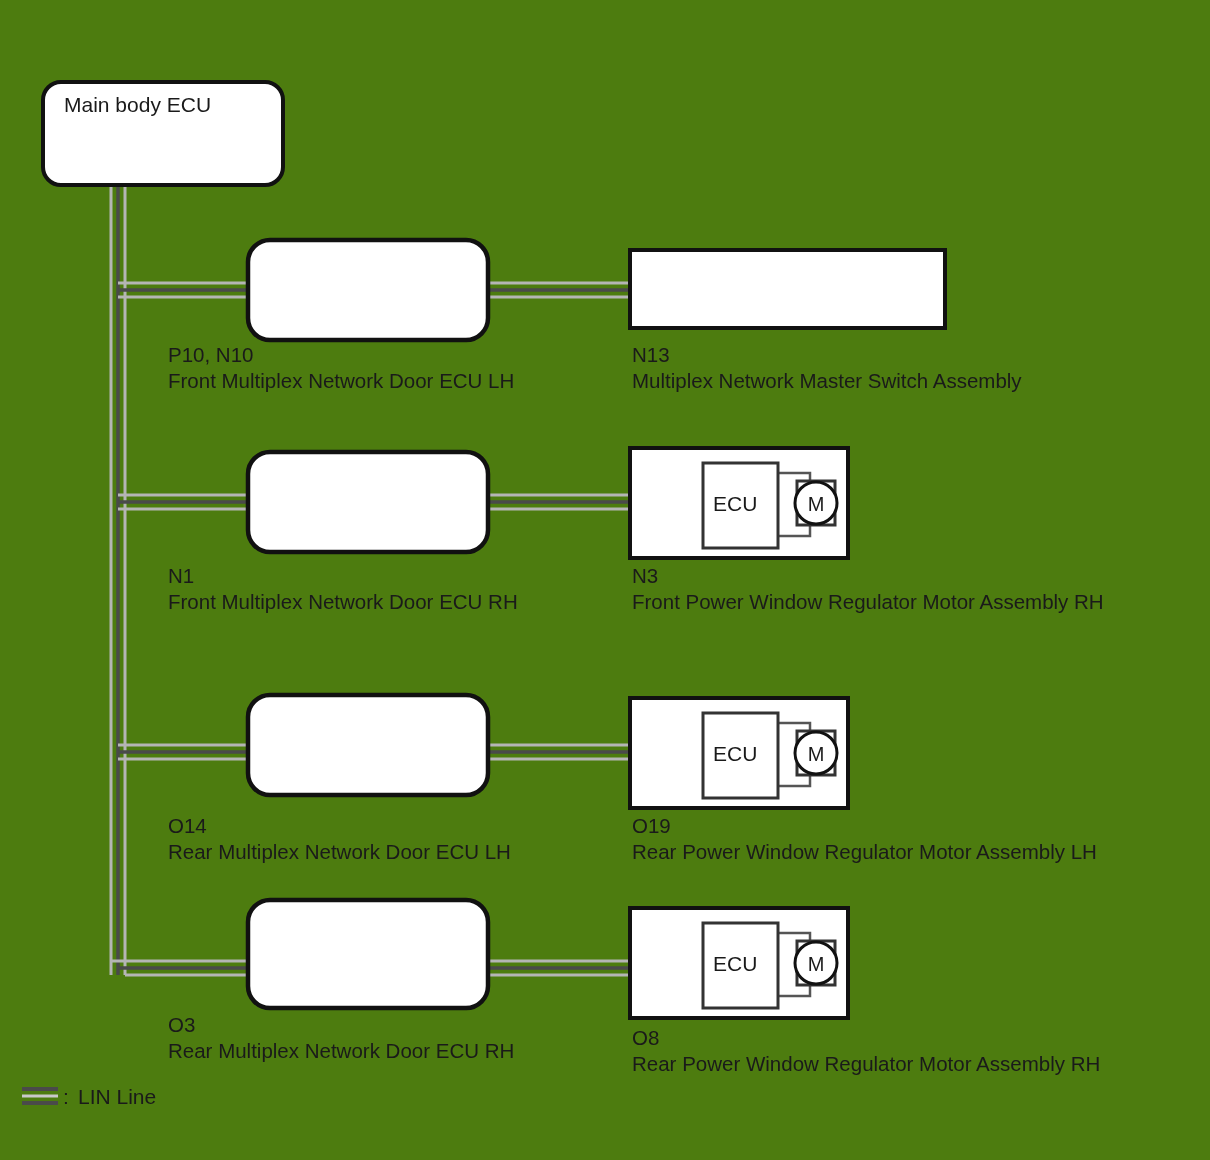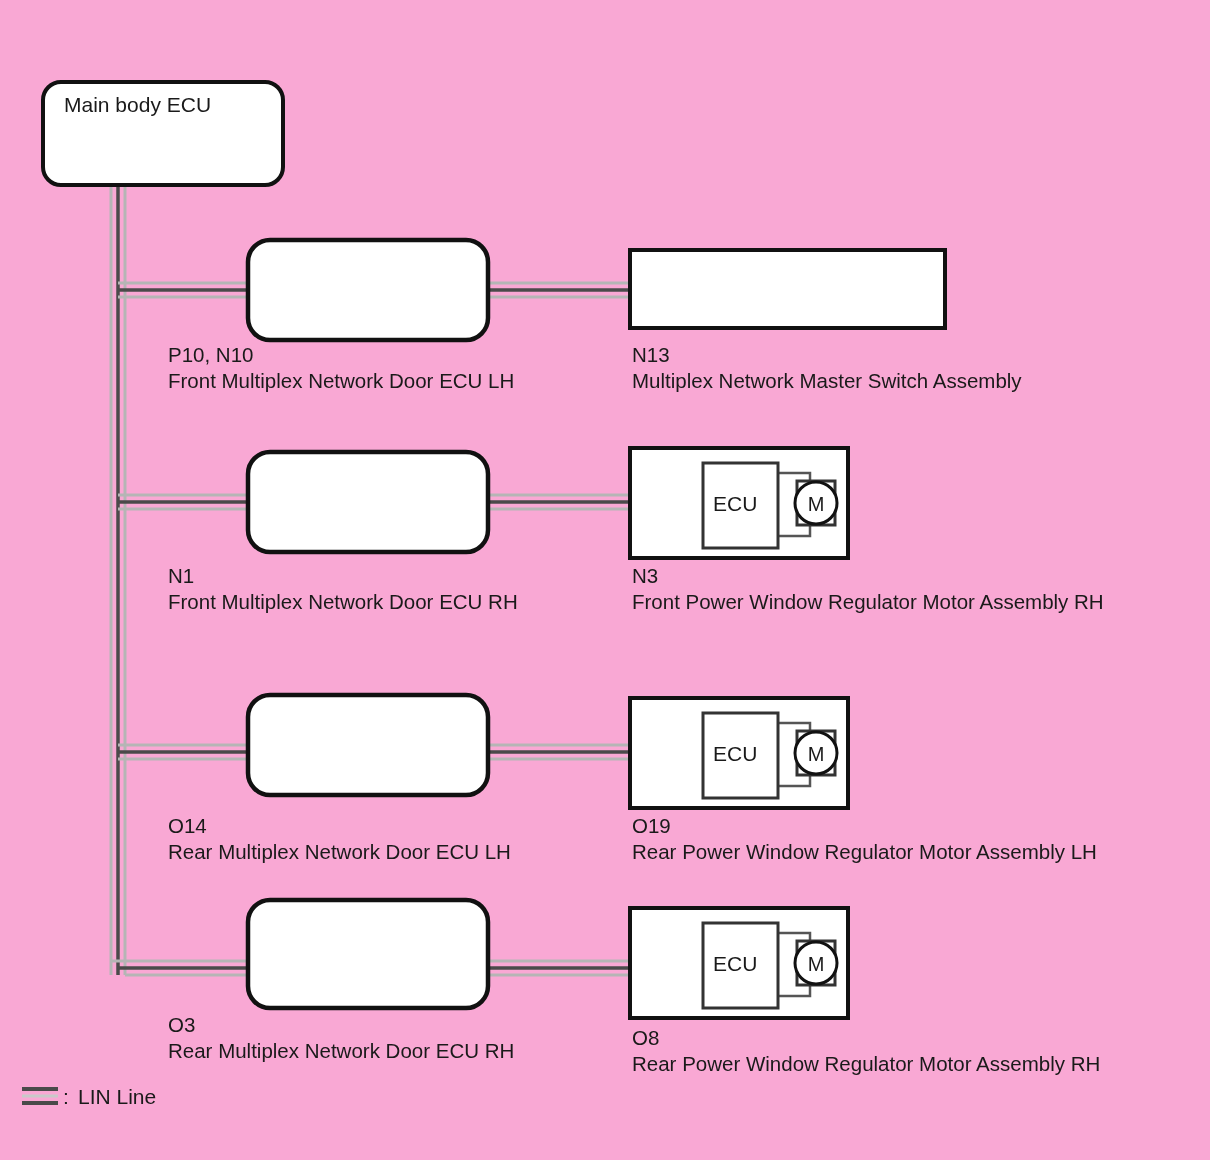--- a/index.html
+++ b/index.html
@@ -10,21 +10,21 @@
   body {
     font-family: "Liberation Sans", sans-serif;
     width: 1210px;
     height: 1160px;
     overflow: hidden;
   }
   #diagram-root {
     position: relative;
     width: 1210px;
     height: 1160px;
-    background: #f9a8d4;
+    background: #4d7c0f;
   }
   svg.canvas {
     position: absolute;
     top: 0;
     left: 0;
     width: 1210px;
     height: 1160px;
     display: block;
   }
   .box-label-text {

